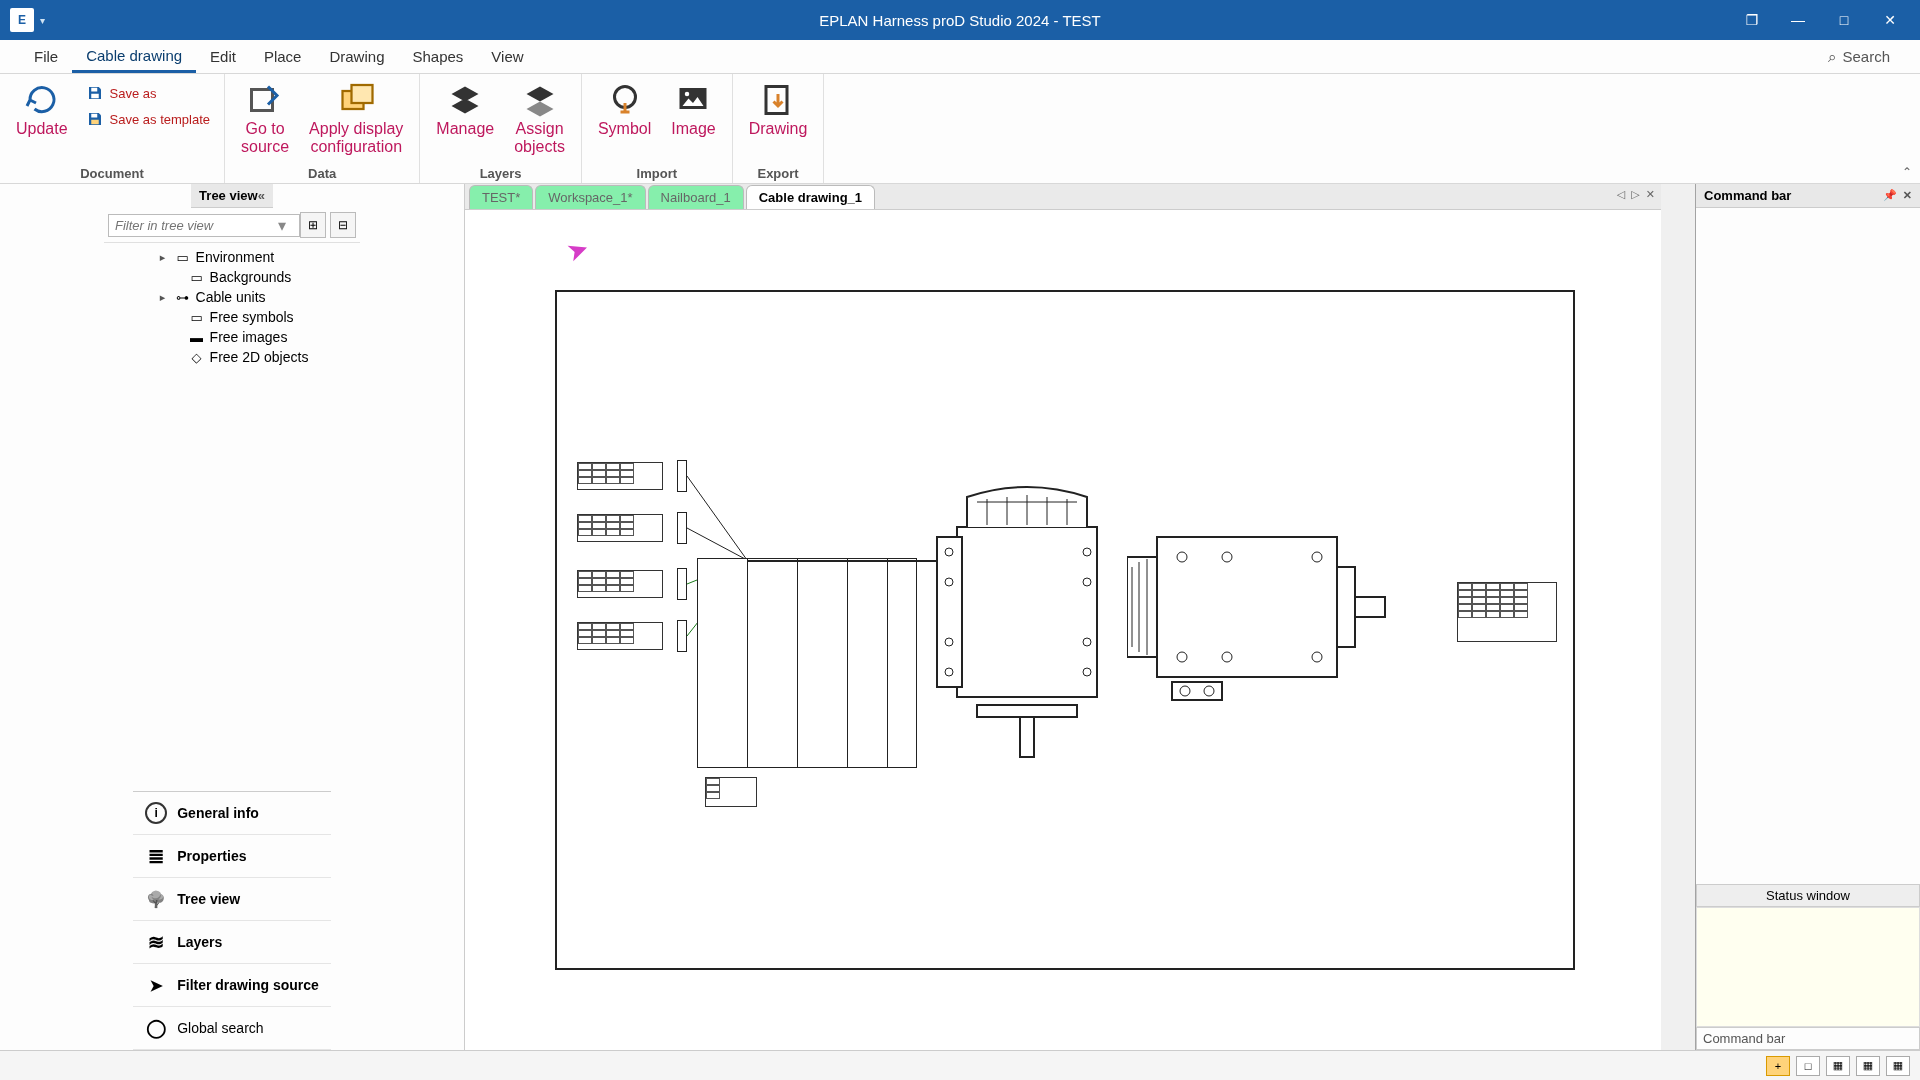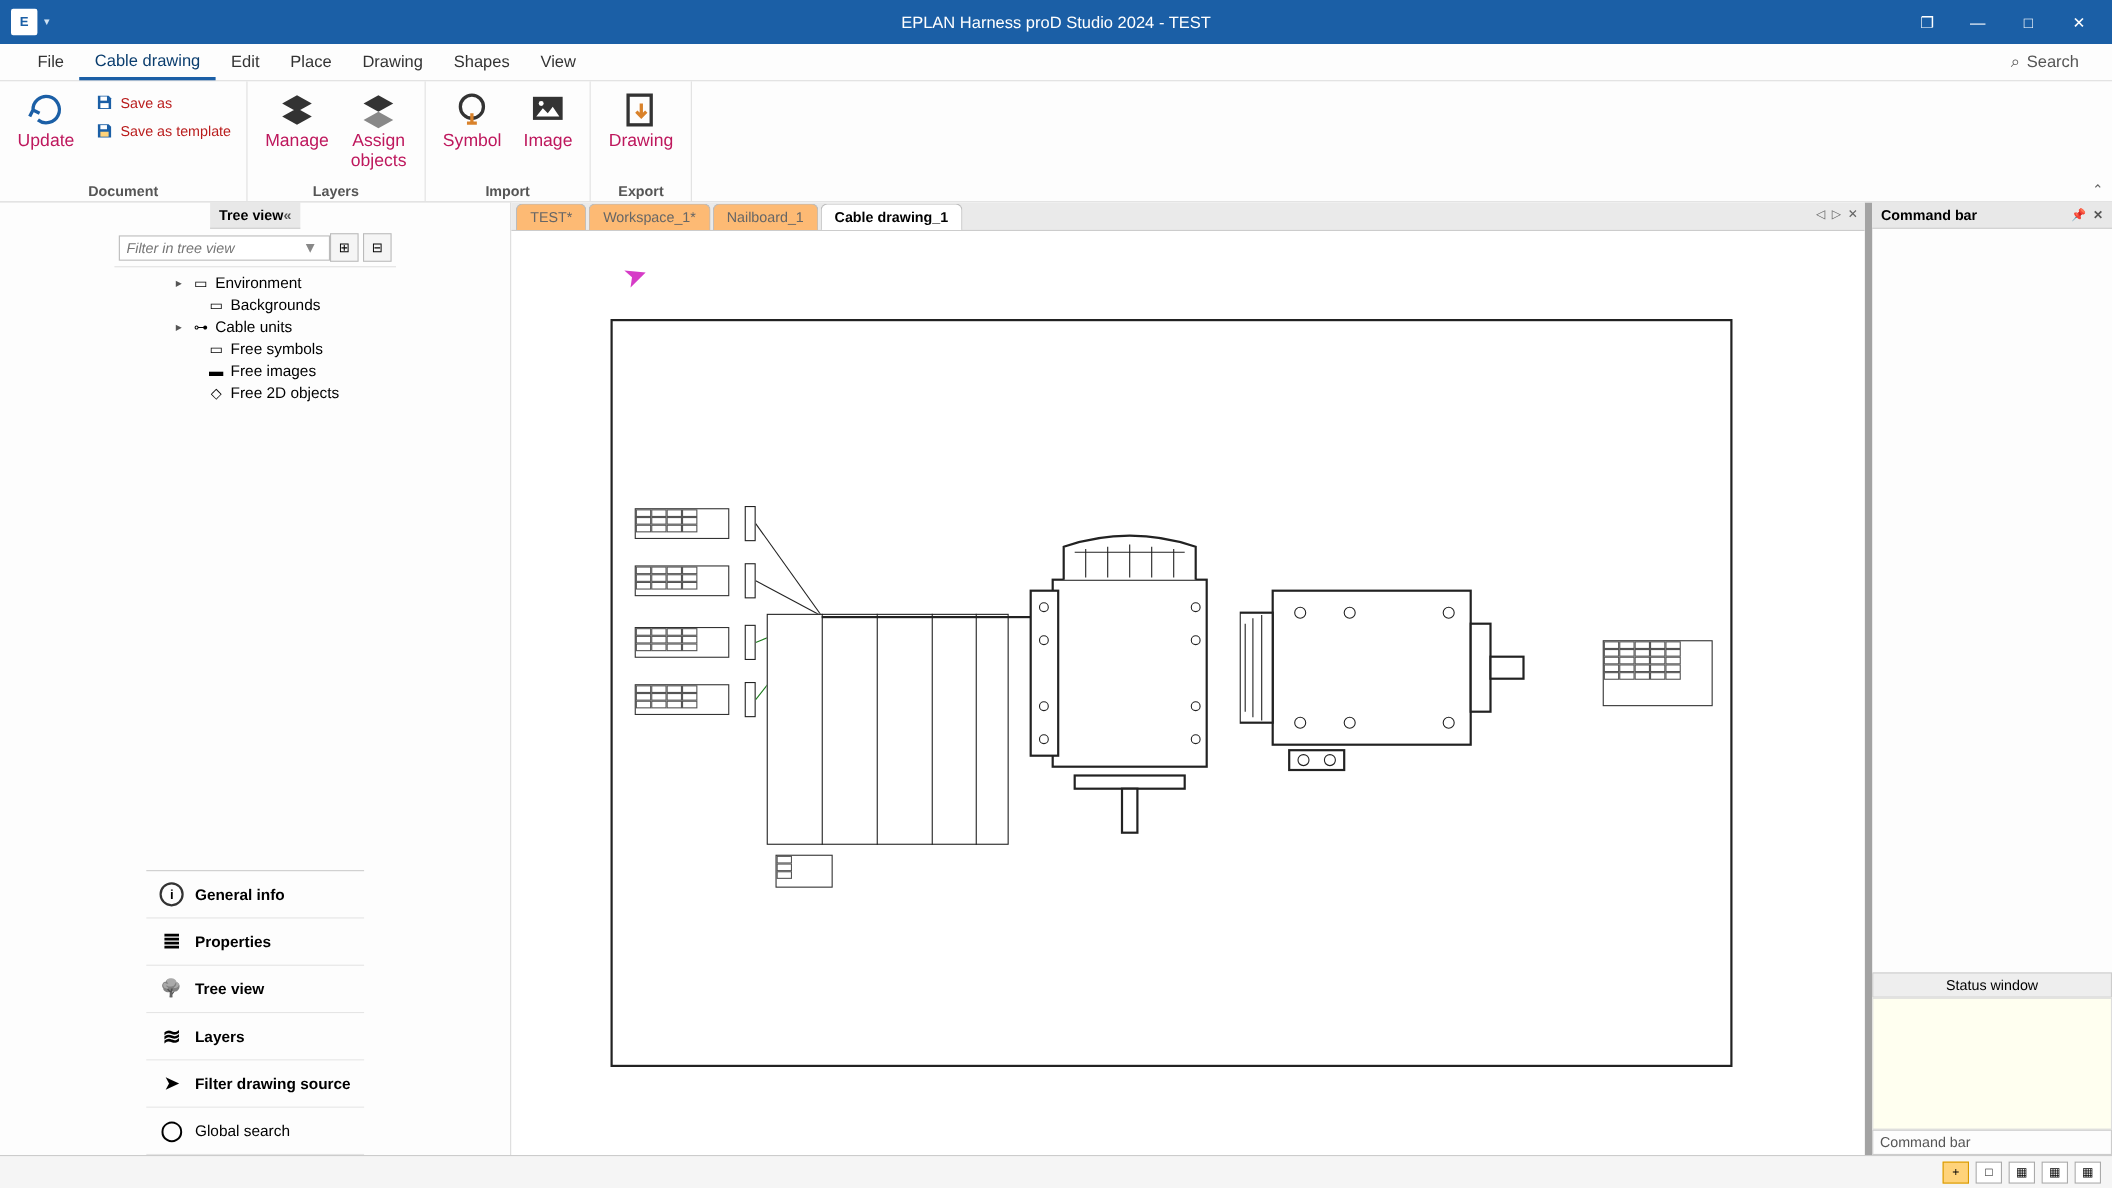--- a/index.html
+++ b/index.html
@@ -60,40 +60,40 @@
 .left-panel .side-tab .tab-icon.layers-i { border: none; }
 .left-panel .side-tab .tab-icon.layers-i::before { content: "≋"; font-size: 20px; }
 .left-panel .side-tab .tab-icon.arrow-i { border: none; }
 .left-panel .side-tab .tab-icon.arrow-i::before { content: "➤"; font-size: 16px; }
 .left-panel .side-tab .tab-icon.search-i { border: none; }
 .left-panel .side-tab .tab-icon.search-i::before { content: "◯"; font-size: 18px; }
 
 
 .center { flex: 1; display: flex; flex-direction: column; background: #fff; position: relative; }
 .doc-tabs { height: 26px; background: #eaeaea; border-bottom: 1px solid #ccc; display: flex; align-items: flex-end; padding-left: 4px; position: relative; }
-.doc-tabs .doc-tab { padding: 4px 12px; font-size: 13px; background: #fdba74; border: 1px solid #bbb; border-bottom: none; border-radius: 6px 6px 0 0; margin-right: 2px; color: #666; cursor: pointer; }
+.doc-tabs .doc-tab { padding: 4px 12px; font-size: 13px; background: #86efac; border: 1px solid #bbb; border-bottom: none; border-radius: 6px 6px 0 0; margin-right: 2px; color: #666; cursor: pointer; }
 .doc-tabs .doc-tab.active { background: #fff; color: #000; font-weight: bold; }
 .doc-tabs .tab-nav { position: absolute; right: 6px; top: 4px; display: flex; gap: 6px; font-size: 11px; color: #666; }
 .doc-tabs .tab-nav span { cursor: pointer; }
 
 .canvas-wrap { flex: 1; position: relative; background: #fff; overflow: hidden; }
 .drawing-frame { position: absolute; left: 90px; top: 80px; width: 1020px; height: 680px; border: 2px solid #222; background: #fff; }
 .cursor-arrow { position: absolute; left: 102px; top: 25px; font-size: 26px; color: #d63cc7; transform: rotate(-20deg); pointer-events: none; }
 
 
 .schematic { position: absolute; inset: 0; }
 .sch-table { position: absolute; border: 1px solid #333; font-size: 5px; background: #fff; }
 .sch-table .row { display: flex; }
 .sch-table .cell { border: 0.5px solid #555; padding: 1px 2px; min-width: 14px; height: 7px; }
 .sch-motor { position: absolute; border: 1.5px solid #222; background: #fff; }
 .sch-line { position: absolute; background: #222; height: 1px; }
 .sch-vline { position: absolute; background: #222; width: 1px; }
 
 
-.right-panel { width: 225px; background: #fdfdfd; border-left: 7px solid #a3a3a3; display: flex; flex-direction: column; }
+.right-panel { width: 225px; background: #fdfdfd; border-left: 1px solid #a3a3a3; display: flex; flex-direction: column; margin-left: 34px; }
 .right-panel .panel-header { background: #e8e8e8; border-bottom: 1px solid #ccc; padding: 4px 8px; font-size: 13px; font-weight: bold; display: flex; align-items: center; }
 .right-panel .panel-header .hdr-controls { margin-left: auto; display: flex; gap: 6px; font-size: 11px; color: #555; }
 .right-panel .panel-header .hdr-controls span { cursor: pointer; }
 .right-panel .cmd-body { flex: 1; }
 .right-panel .status-hdr { background: #eee; border: 1px solid #ccc; text-align: center; font-size: 13px; padding: 3px 0; }
 .right-panel .status-body { height: 120px; background: #fffff0; border: 1px solid #ddd; }
 .right-panel .cmd-input-row { border: 1px solid #ccc; padding: 3px 6px; font-size: 13px; color: #555; }
 
 
 .statusbar { height: 30px; background: #f5f5f5; border-top: 1px solid #ccc; display: flex; align-items: center; justify-content: flex-end; padding: 0 10px; gap: 6px; }
@@ -164,20 +164,45 @@
                 <rect x="7" y="13" width="10" height="6" fill="#ffd37a"></rect>
               </svg>
           </span>
           <span>Save as template</span>
         </div>
       </div>
     </div>
     <div class="group-label">Document</div>
   </div>
 
+  <div class="group">
+    <div class="group-body">
+      <div class="big-btn">
+        <div class="icon-box">
+          <svg class="icon" viewBox="0 0 24 24">
+              <rect x="3" y="5" width="14" height="14" fill="none" stroke="#555" stroke-width="2"></rect>
+              <path d="M14 3l6 6-6 6" fill="none" stroke="#1b5fa6" stroke-width="2"></path>
+            </svg>
+        </div>
+        <div class="btn-label" style="white-space:pre-line">Go to
+source</div>
+      </div>
+      <div class="big-btn">
+        <div class="icon-box">
+          <svg class="icon" viewBox="0 0 24 24">
+              <rect x="3" y="6" width="14" height="12" fill="#ffd37a" stroke="#a06a00" stroke-width="1.5"></rect>
+              <rect x="9" y="2" width="14" height="12" fill="#ffe7b0" stroke="#a06a00" stroke-width="1.5"></rect>
+            </svg>
+        </div>
+        <div class="btn-label" style="white-space:pre-line">Apply display
+configuration</div>
+      </div>
+    </div>
+    <div class="group-label">Data</div>
+  </div>
 
   <div class="group">
     <div class="group-body">
       <div class="big-btn">
         <div class="icon-box">
           <svg class="icon" viewBox="0 0 24 24">
               <path d="M12 3l9 5-9 5-9-5z M12 11l9 5-9 5-9-5z" fill="#333"></path>
             </svg>
         </div>
         <div class="btn-label">Manage</div>

